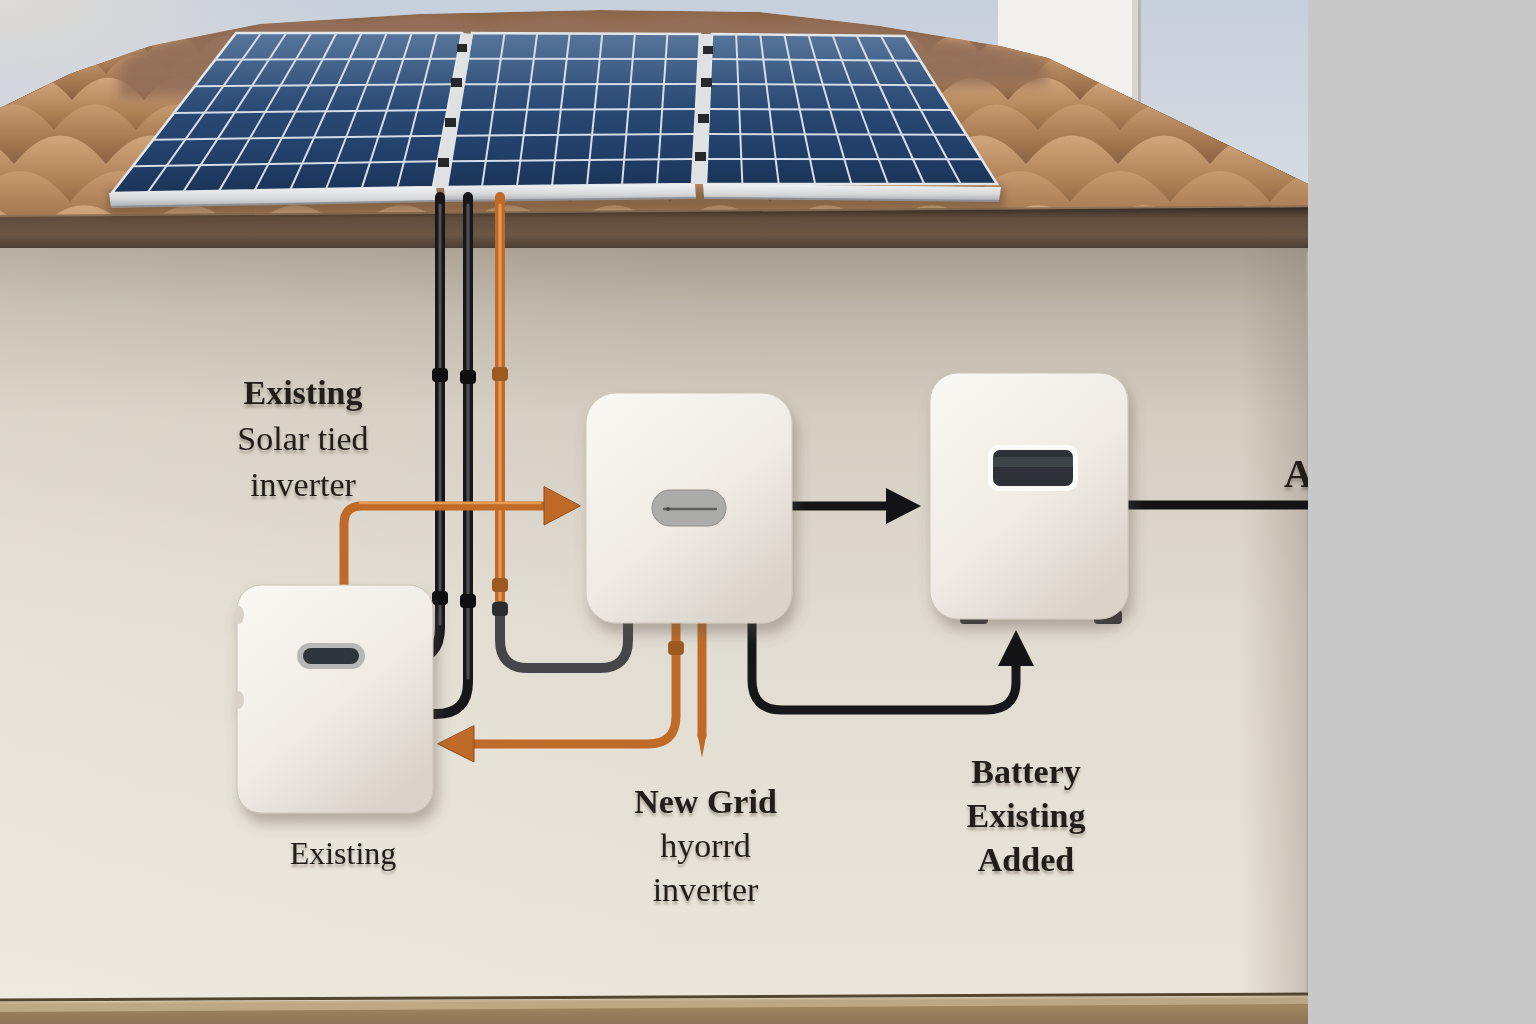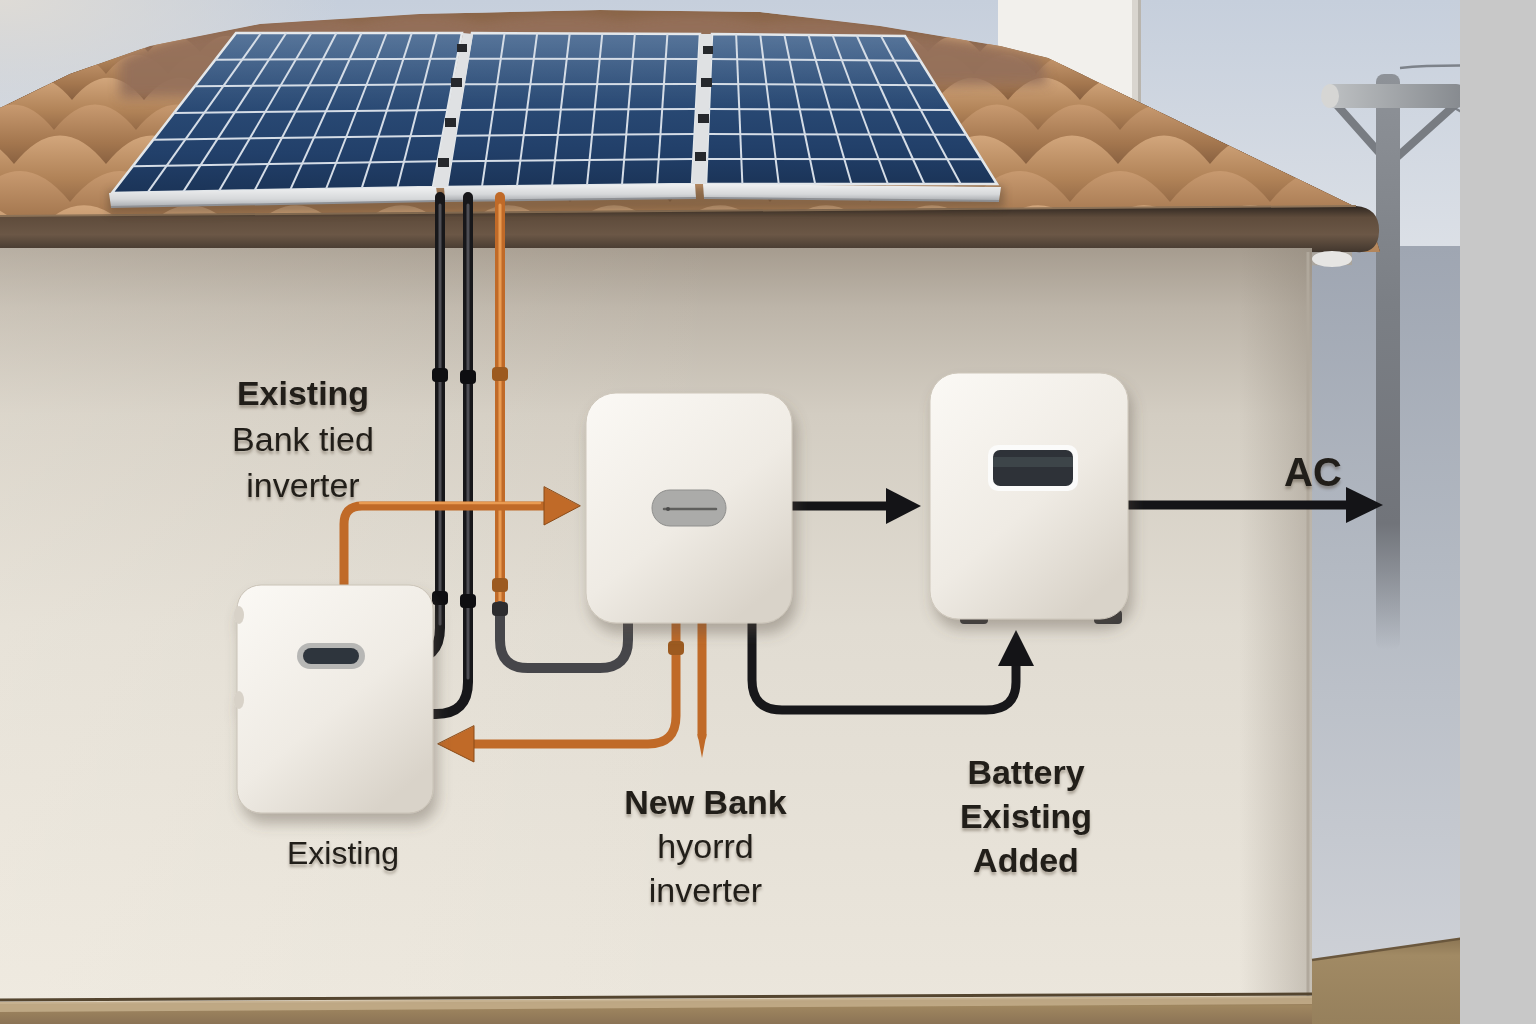--- a/index.html
+++ b/index.html
@@ -1,17 +1,17 @@
 <!DOCTYPE html>
 <html><head>
 <meta charset="utf-8">
 <style>
   html,body{margin:0;padding:0;background:#c8c8c8;}
-  #stage{position:relative;width:1460px;height:1024px;overflow:hidden;
-         font-family:Liberation Sans, sans-serif;background:#e7e2d9;}
+  #stage{position:relative;width:1308px;height:1024px;overflow:hidden;
+         font-family:Liberation Serif, serif;background:#e7e2d9;}
   #scene-svg{position:absolute;left:0;top:0;width:1536px;height:1024px;display:block;}
   .lbl{position:absolute;text-align:center;color:#211e19;
        text-shadow:0 3px 3px rgba(70,58,42,.38);}
   .lbl div{white-space:nowrap;}
   .b{font-weight:700;}
   #lbl-grid  {left:183px;top:370px;width:240px;font-size:34px;line-height:46px;}
   #lbl-solar {left:218px;top:832px;width:250px;font-size:32px;line-height:43px;}
   #lbl-hybrid{left:583px;top:780px;width:245px;font-size:34px;line-height:44px;}
   #lbl-batt  {left:926px;top:750px;width:200px;font-size:34px;line-height:44px;font-weight:700;}
   #lbl-ac    {left:1278px;top:450px;width:70px;font-size:40px;font-weight:700;}
@@ -349,30 +349,30 @@
       <rect x="930" y="373" width="198" height="246" rx="28" fill="url(#boxGrad)" stroke="#cdc6ba" stroke-width="1"></rect>
       <rect x="988" y="445" width="90" height="46" rx="10" fill="#fbfbfa"></rect>
       <rect x="993" y="450" width="80" height="36" rx="7" fill="#2e3338"></rect>
       <path d="M993,457 h80 v10 h-80 z" fill="#454c52" opacity=".7"></path>
     </g>
   </g>
 </svg>
 
 <div class="lbl" id="lbl-grid">
   <div class="b">Existing</div>
-  <div>Bank tied</div>
+  <div>Solar tied</div>
   <div>inverter</div>
 </div>
 
 <div class="lbl" id="lbl-solar">
   <div>Existing</div>
 </div>
 
 <div class="lbl" id="lbl-hybrid">
-  <div class="b">New Bank</div>
+  <div class="b">New Grid</div>
   <div>hyorrd</div>
   <div>inverter</div>
 </div>
 
 <div class="lbl" id="lbl-batt">
   <div>Battery</div>
   <div>Existing</div>
   <div>Added</div>
 </div>
 

